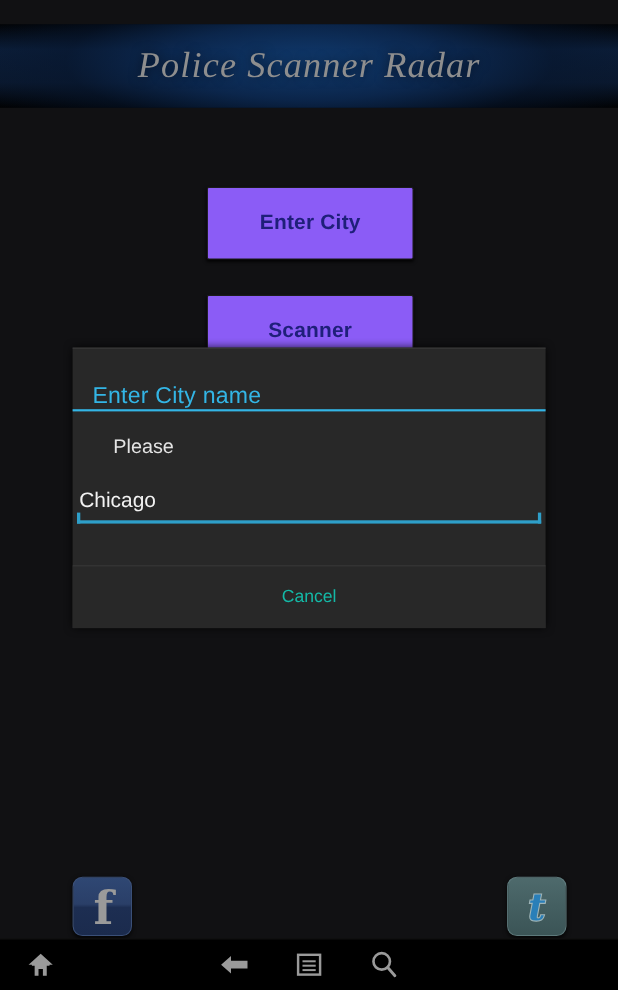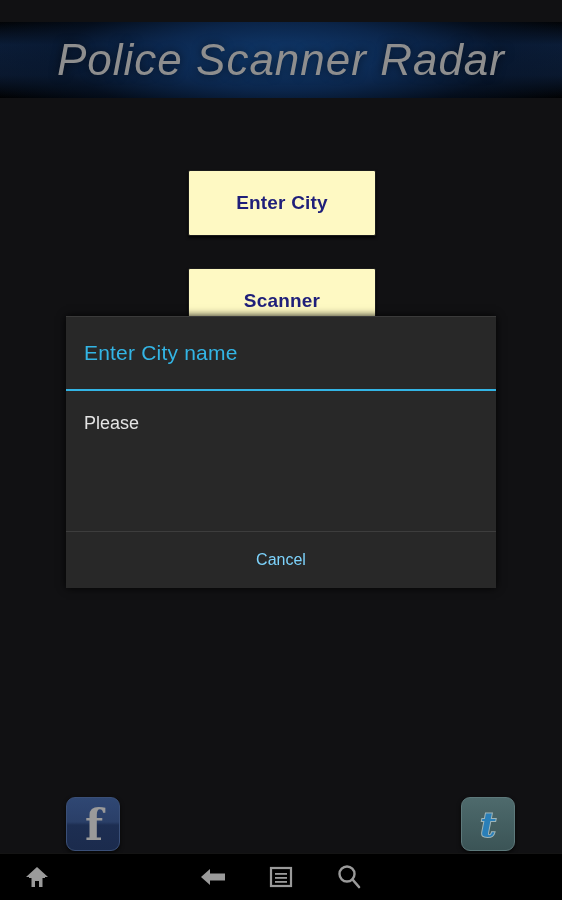--- a/index.html
+++ b/index.html
@@ -37,37 +37,37 @@
       linear-gradient(to bottom,
         rgba(0,0,0,0.9) 0%,
         rgba(10,34,70,0.75) 30%,
         rgba(8,28,58,0.7) 70%,
         rgba(0,0,0,0.95) 100%);
     display: flex;
     align-items: center;
     justify-content: center;
   }
   .banner-title {
-    font-family: Liberation Sans, sans-serif;
+    font-family: Liberation Serif, serif;
     font-style: italic;
-    font-size: 44px;
+    font-size: 33px;
     font-weight: 400;
     letter-spacing: 1px;
     color: #8e8e8e;
     text-shadow: 0 0 10px rgba(0,0,0,0.6);
     white-space: nowrap;
   }
 
   
   .menu-btn {
     position: absolute;
     left: 188px;
     width: 186px;
     height: 64px;
-    background: #fef9c3;
+    background: #8b5cf6;
     border: 1px solid #1b1b1b;
     border-radius: 2px;
     box-shadow: 0 2px 3px rgba(0,0,0,0.8);
     color: #1f1f7a;
     font-size: 19px;
     font-weight: bold;
     display: flex;
     align-items: center;
     justify-content: center;
     letter-spacing: 0.2px;
@@ -85,23 +85,23 @@
   .dialog {
     position: absolute;
     left: 66px;
     top: 316px;
     width: 430px;
     background: #282828;
     box-shadow: 0 0 8px rgba(0,0,0,0.9);
     border-top: 1px solid #3a3a3a;
   }
   .dialog-title-wrap {
-    height: 72px;
-    display: flex;
-    align-items: center;
+    height: 55px;
+    display: flex;
+    align-items: flex-end;
     padding: 0 18px;
     box-sizing: border-box;
   }
   .dialog-title {
     color: #33b5e5;
     font-size: 21px;
     letter-spacing: 0.2px;
   }
   .dialog-title-divider {
     height: 2px;
@@ -109,21 +109,21 @@
     margin: 0;
   }
   .dialog-body {
     padding: 18px 18px 0 18px;
     box-sizing: border-box;
     min-height: 112px;
   }
   .dialog-message {
     color: #e4e4e4;
     font-size: 18px;
-    margin: 4px 0 28px 0;
+    margin: 4px 0 28px 19px;
   }
   .edit-wrap {
     position: relative;
     margin: 0 -14px 0 -14px;
     padding-bottom: 6px;
   }
   .edit-value {
     color: #f2f2f2;
     font-size: 19px;
     padding: 0 2px 6px 2px;
@@ -160,21 +160,21 @@
   }
   .dialog-buttons {
     display: flex;
     height: 56px;
   }
   .dialog-btn {
     flex: 1 1 50%;
     display: flex;
     align-items: center;
     justify-content: center;
-    color: #7dd3fc;
+    color: #14b8a6;
     font-size: 16px;
     background: #282828;
   }
   .dialog-btn + .dialog-btn {
     border-left: 1px solid #3d3d3d;
   }
 
   
   .social {
     position: absolute;
@@ -274,20 +274,24 @@
 
       <div class="dialog-title-wrap">
         <div class="dialog-title">Enter City name</div>
       </div>
 
       <div class="dialog-title-divider"></div>
 
       <div class="dialog-body">
         <div class="dialog-message">Please</div>
 
+        <div class="edit-wrap">
+          <input class="edit-value" type="text" value="Chicago" style="">
+          <div class="edit-underline"></div>
+        </div>
       </div>
 
       <div class="dialog-spacer"></div>
       <div class="dialog-btn-divider-h"></div>
 
       <div class="dialog-buttons">
         <div class="dialog-btn">
           <span>Cancel</span>
         </div>
       </div>

